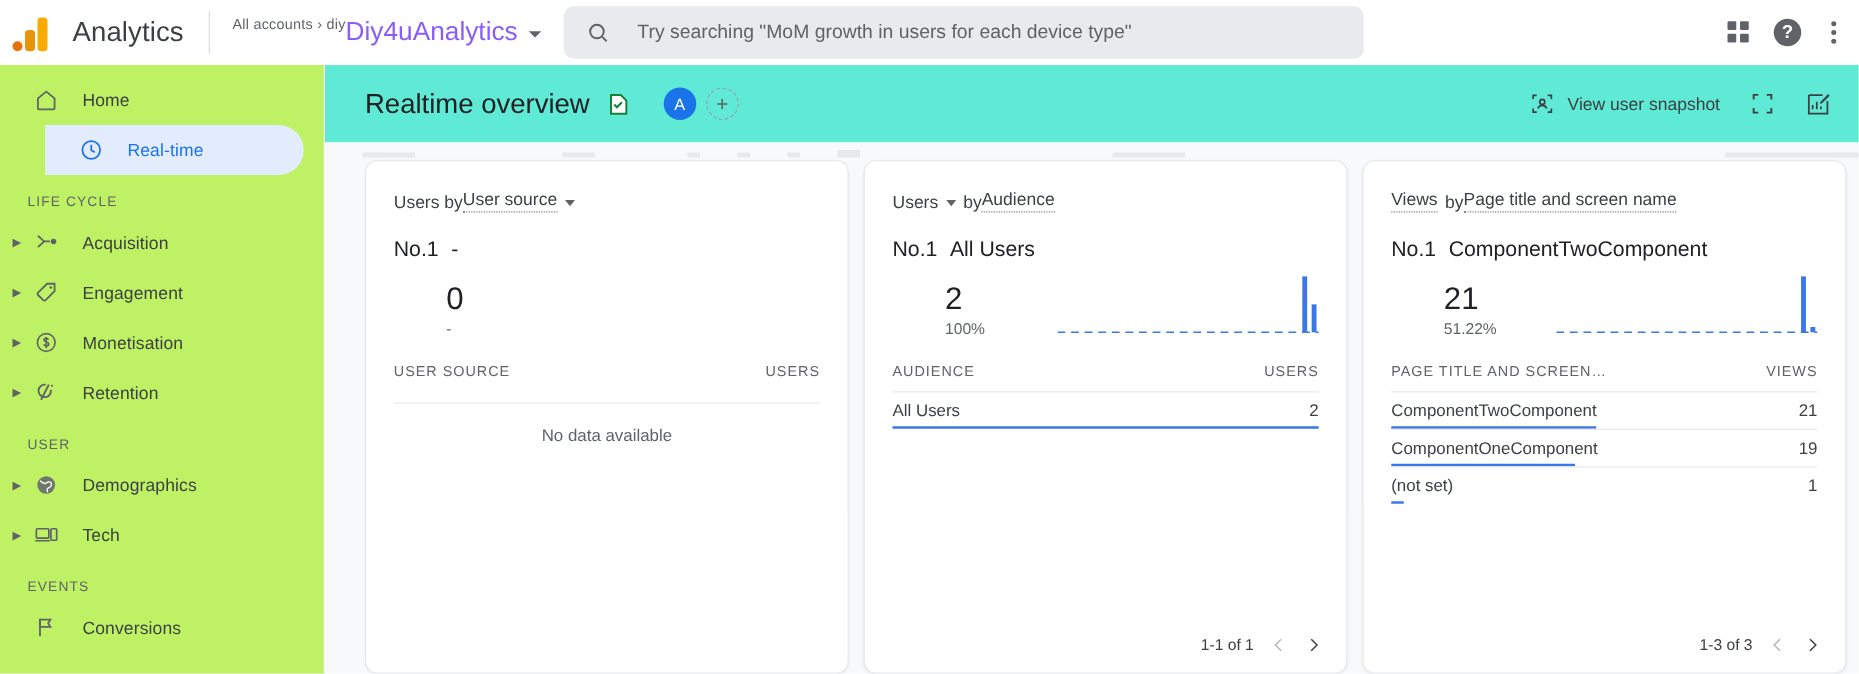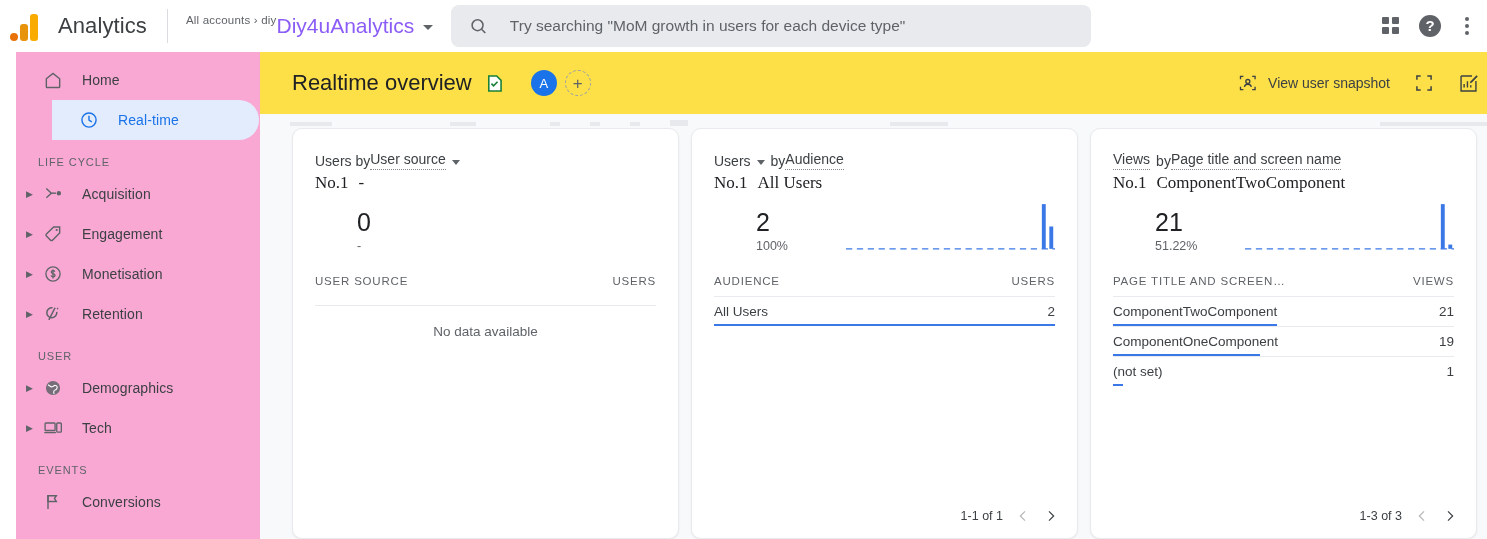--- a/index.html
+++ b/index.html
@@ -52,22 +52,22 @@
   .help-icon {
     width: 22px; height: 22px; border-radius: 50%; background: #5f6368; color: #fff;
     font-size: 15px; display: flex; align-items: center; justify-content: center;
     font-weight: bold;
   }
   .kebab { display: flex; flex-direction: column; gap: 3px; align-items: center; padding: 0 4px; }
   .kebab i { width: 4px; height: 4px; border-radius: 50%; background: #5f6368; display: block; }
 
   
   .sidebar {
-    position: absolute; top: 52px; left: 16px; width: 260px; height: 487px;
-    background: #f9a8d4; border-right: 1px solid #f1f3f4;
+    position: absolute; top: 52px; left: 0; width: 260px; height: 487px;
+    background: #bef264; border-right: 1px solid #f1f3f4;
     padding-top: 8px;
   }
   .nav-item {
     display: flex; align-items: center; height: 40px;
     padding-left: 10px; cursor: pointer; position: relative;
     border-radius: 0 20px 20px 0; margin-right: 16px;
   }
   .nav-item .arrow {
     width: 14px; font-size: 9px; color: #5f6368; flex: 0 0 14px; text-align: left;
   }
@@ -80,21 +80,21 @@
   .nav-item.active .navlabel { color: #1a73e8; font-weight: 500; }
   .nav-item.active .navicon { color: #1a73e8; }
   .nav-section {
     font-size: 11px; color: #5f6368; letter-spacing: .9px;
     padding: 16px 0 6px 22px; font-weight: 400;
   }
 
   
   .page-header {
     position: absolute; top: 52px; left: 260px; width: 1227px; height: 62px;
-    background: #fde047; display: flex; align-items: center; padding: 0 8px 0 32px;
+    background: #5eead4; display: flex; align-items: center; padding: 0 22px 0 32px;
   }
   .page-title { font-size: 22px; color: #202124; font-weight: 400; }
   .doc-check-icon { margin-left: 12px; display: flex; align-items: center; }
   .avatar-a {
     width: 26px; height: 26px; border-radius: 50%; background: #1a73e8; color: #fff;
     font-size: 13px; display: flex; align-items: center; justify-content: center;
     margin-left: 26px; font-weight: 500;
   }
   .add-circle {
     width: 26px; height: 26px; border-radius: 50%; border: 1.5px dashed #9aa0a6;
@@ -121,21 +121,21 @@
     flex: 1 1 0; min-width: 0; position: relative; padding: 22px 22px 0 22px;
     box-shadow: 0 1px 2px rgba(60,64,67,.08);
     display: flex; flex-direction: column;
   }
   .card-title-row { display: flex; align-items: center; font-size: 14px; color: #3c4043; }
   .dotted { border-bottom: 1px dotted #80868b; padding-bottom: 2px; }
   .tiny-caret {
     width: 0; height: 0; border-left: 4.5px solid transparent; border-right: 4.5px solid transparent;
     border-top: 5px solid #5f6368; margin: 3px 6px 0 6px;
   }
-  .no1-row { display: flex; align-items: flex-start; margin-top: 3px; font-family: Liberation Serif, serif; }
+  .no1-row { display: flex; align-items: flex-start; margin-top: 20px; }
   .no1-label { font-size: 17px; color: #202124; margin-right: 10px; }
   .no1-value { font-size: 17px; color: #202124; }
   .metric-row { display: flex; align-items: flex-end; margin-top: 2px; height: 58px; }
   .metric-left { width: 120px; padding-left: 42px; }
   .big-num { font-size: 25px; color: #202124; line-height: 30px; font-weight: 400; }
   .pct { font-size: 12.5px; color: #5f6368; margin-top: 2px; }
   .spark { flex: 1; height: 52px; position: relative; margin-left: 12px; }
   .spark svg { display: block; width: 100%; height: 100%; }
   .col-head {
     display: flex; justify-content: space-between; margin-top: 22px;

